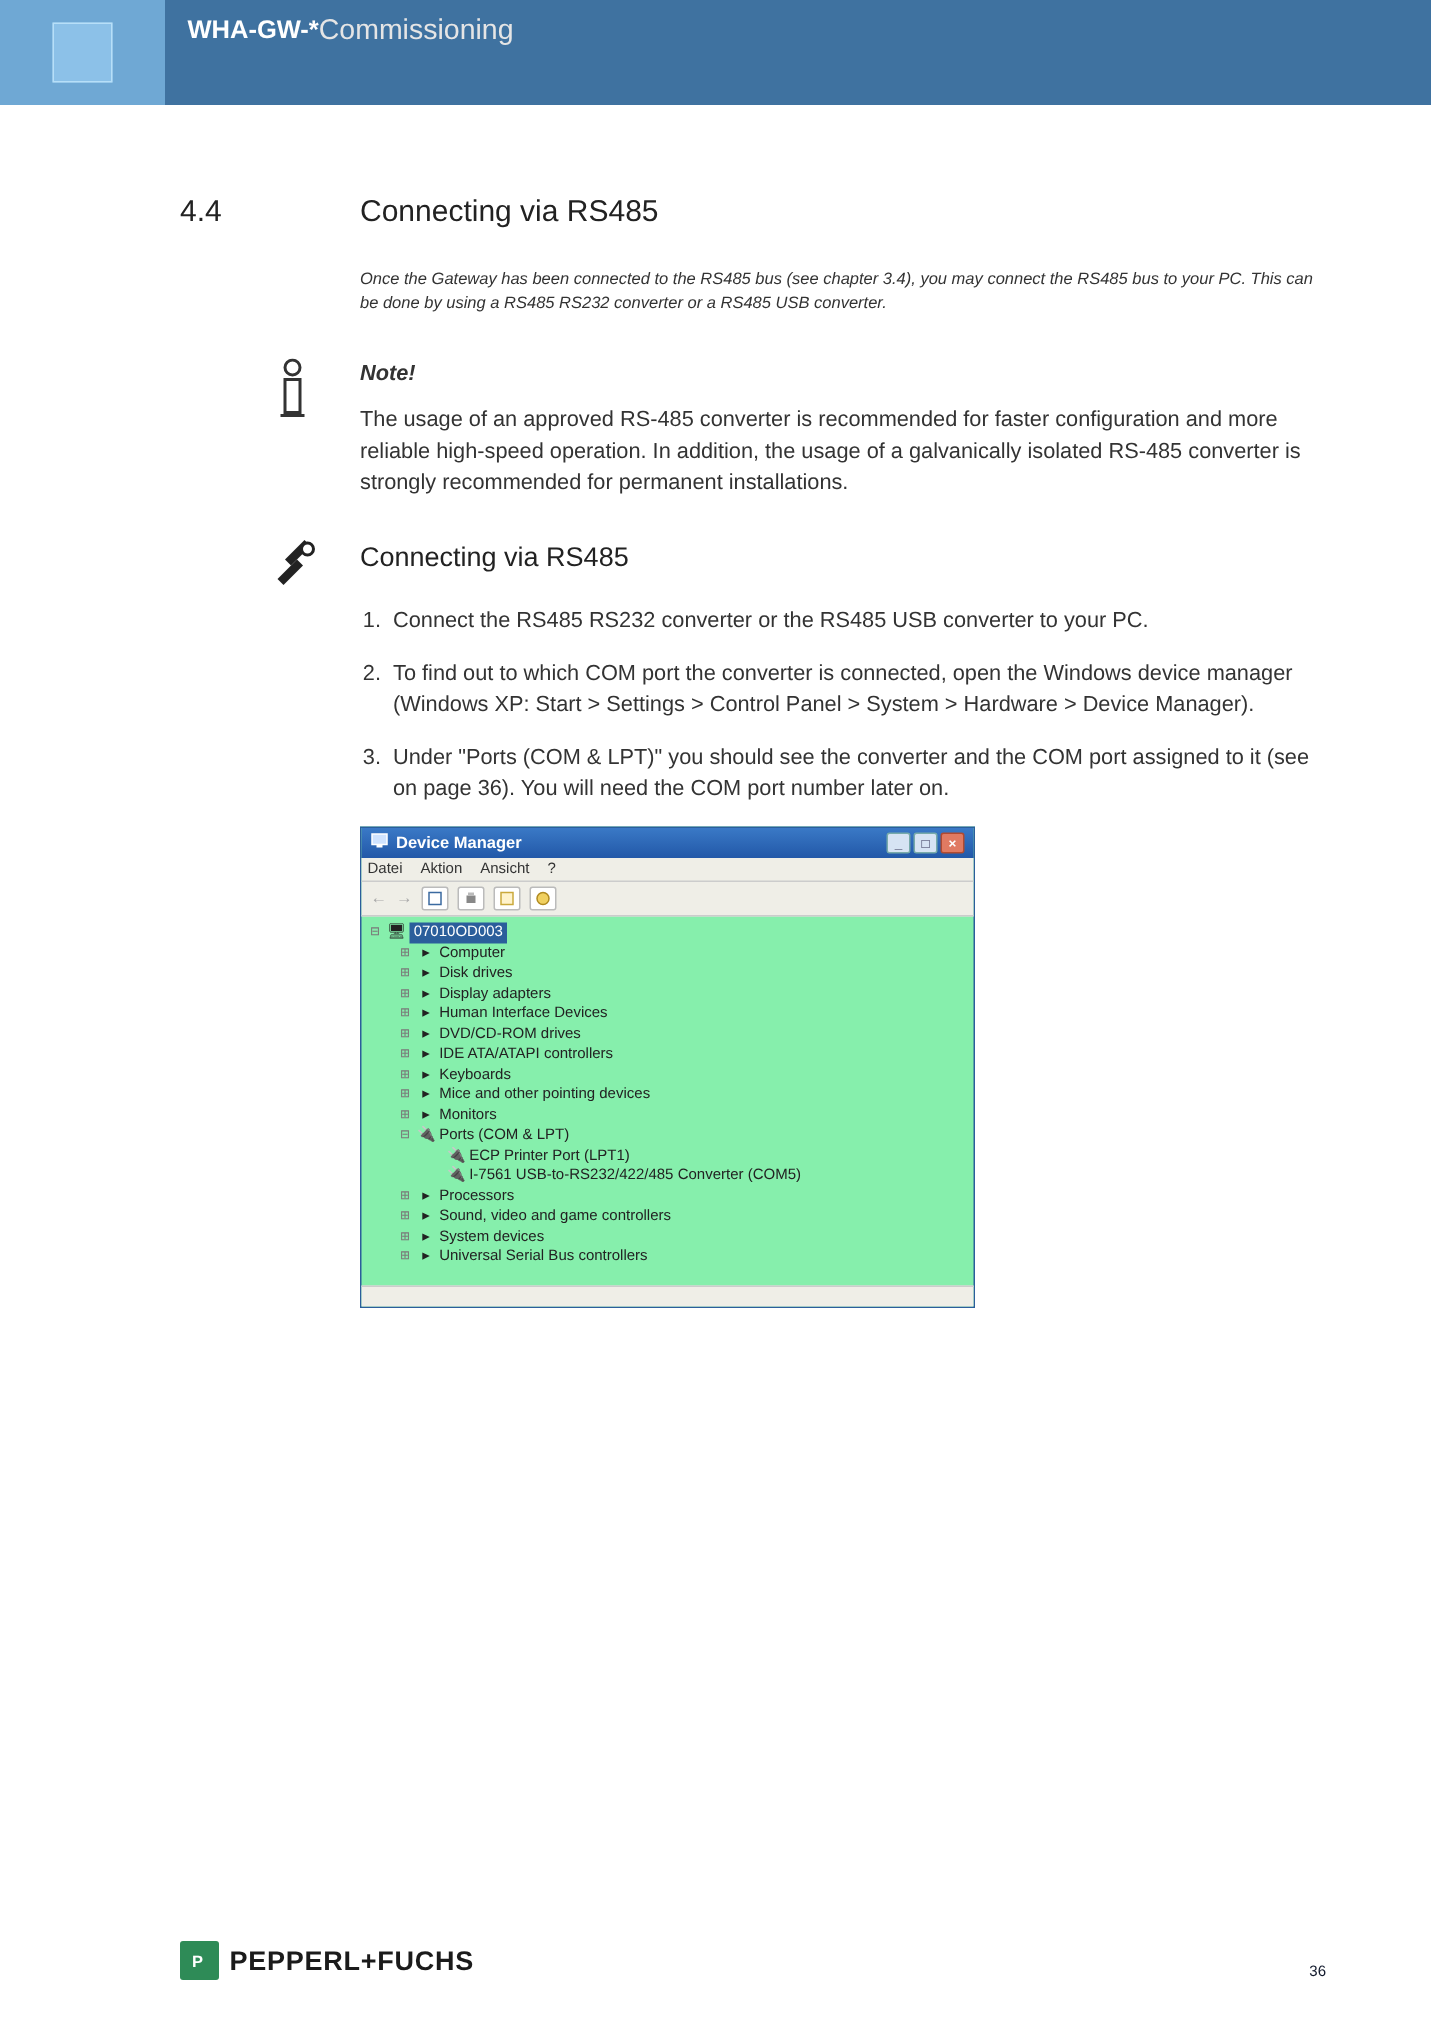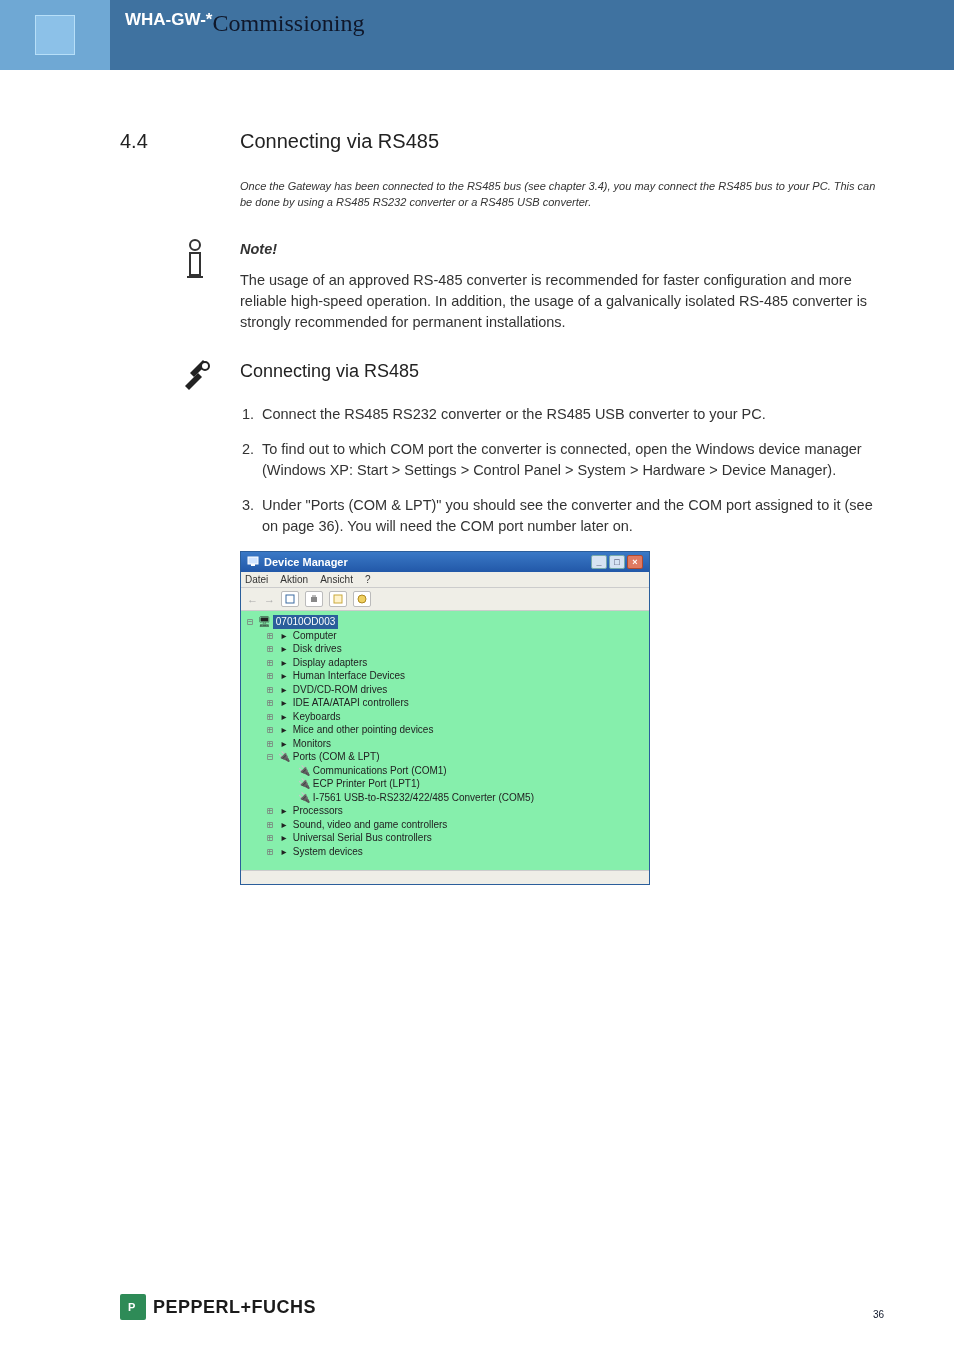--- a/index.html
+++ b/index.html
@@ -36,24 +36,23 @@
     display: flex;
     flex-direction: row;
     justify-content: center;
   }
   .header-title {
     font-weight: bold;
     font-size: 17px;
     margin-bottom: 3px;
   }
   .header-sub {
-    font-size: 24px;
+    font-size: 19px;
     font-weight: 300;
-    color: #0f172a;
-    font-family: Liberation Serif, serif;
+    color: #e5e5e5;
   }
   .content {
     padding: 60px 70px 0 120px;
   }
   .section-row {
     display: flex;
     align-items: baseline;
     margin-bottom: 26px;
   }
   .sec-num {
@@ -330,29 +329,28 @@
             <div class="dm-node dm-line"><span class="dm-exp">⊞</span><span class="dm-ico">▸</span> Display adapters</div>
             <div class="dm-node dm-line"><span class="dm-exp">⊞</span><span class="dm-ico">▸</span> Human Interface Devices</div>
             <div class="dm-node dm-line"><span class="dm-exp">⊞</span><span class="dm-ico">▸</span> DVD/CD-ROM drives</div>
             <div class="dm-node dm-line"><span class="dm-exp">⊞</span><span class="dm-ico">▸</span> IDE ATA/ATAPI controllers</div>
             <div class="dm-node dm-line"><span class="dm-exp">⊞</span><span class="dm-ico">▸</span> Keyboards</div>
             <div class="dm-node dm-line"><span class="dm-exp">⊞</span><span class="dm-ico">▸</span> Mice and other pointing devices</div>
             <div class="dm-node dm-line"><span class="dm-exp">⊞</span><span class="dm-ico">▸</span> Monitors</div>
           </div>
         <div class="dm-node dm-line"><span class="dm-exp">⊟</span><span class="dm-ico">🔌</span> <span>Ports (COM &amp; LPT)</span></div>
         <div id="tree-ports">
-            <div class="dm-node2 dm-line"><span class="dm-exp"> </span><span class="dm-ico">🔌</span> Communications Port (COM1)</div>
             <div class="dm-node2 dm-line"><span class="dm-exp"> </span><span class="dm-ico">🔌</span> ECP Printer Port (LPT1)</div>
             <div class="dm-node2 dm-line"><span class="dm-exp"> </span><span class="dm-ico">🔌</span> I-7561 USB-to-RS232/422/485 Converter (COM5)</div>
           </div>
         <div id="tree-nodes-after">
             <div class="dm-node dm-line"><span class="dm-exp">⊞</span><span class="dm-ico">▸</span> Processors</div>
             <div class="dm-node dm-line"><span class="dm-exp">⊞</span><span class="dm-ico">▸</span> Sound, video and game controllers</div>
+            <div class="dm-node dm-line"><span class="dm-exp">⊞</span><span class="dm-ico">▸</span> System devices</div>
             <div class="dm-node dm-line"><span class="dm-exp">⊞</span><span class="dm-ico">▸</span> Universal Serial Bus controllers</div>
-            <div class="dm-node dm-line"><span class="dm-exp">⊞</span><span class="dm-ico">▸</span> System devices</div>
           </div>
       </div>
       <div class="dm-status"></div>
     </div>
   </div>
 
 </div>
 
 <div class="footer">
   <div class="pf-logo">

